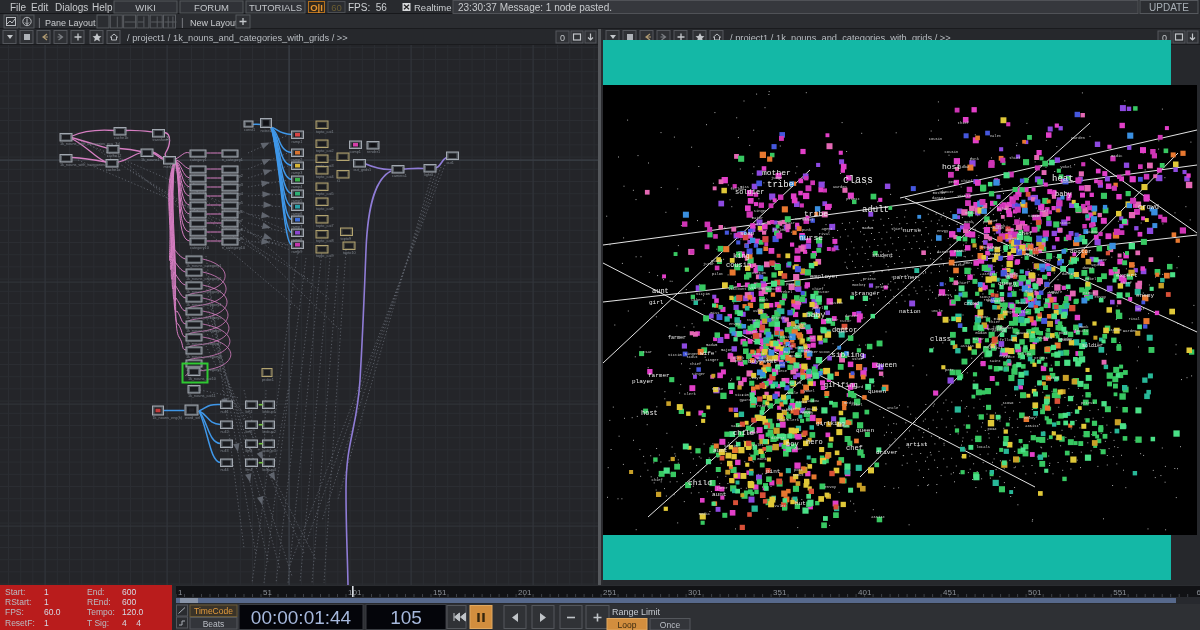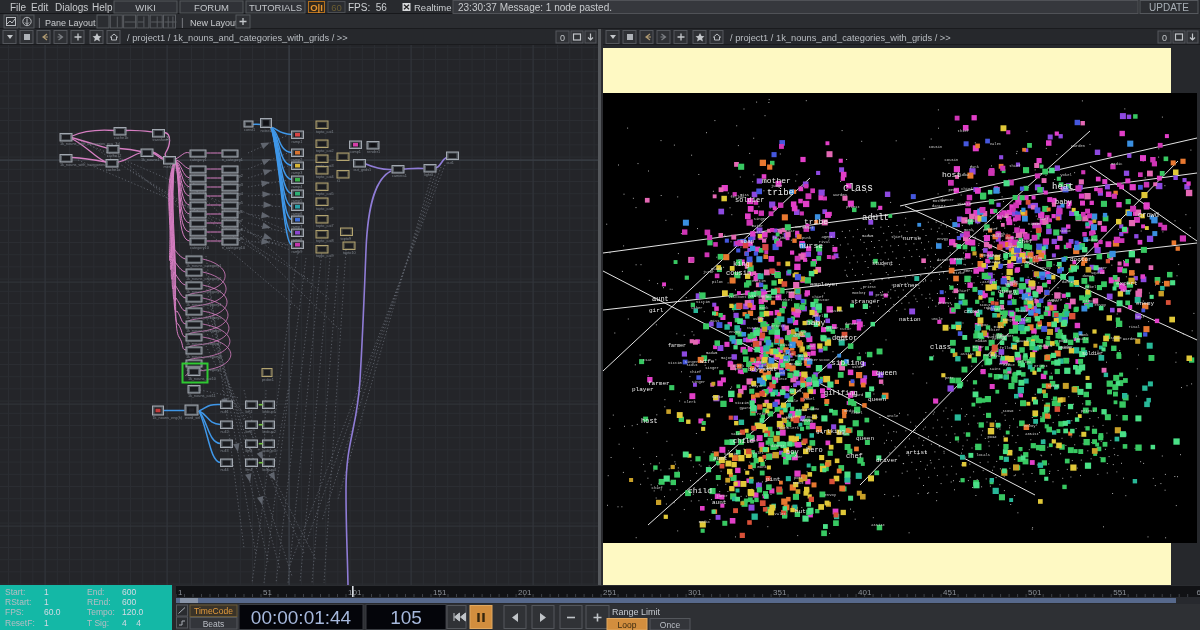--- a/index.html
+++ b/index.html
@@ -511,21 +511,21 @@
       <text x="245.5" y="470.7" font-size="3.8" fill="#7e848c" font-family="&quot;Liberation Sans&quot;, sans-serif">lim4</text>
       <rect x="262.5" y="459" width="12" height="7.5" fill="#555a61" stroke="#a2a8b0" stroke-width="1"></rect>
       <rect x="264.5" y="460.5" width="8" height="4.5" fill="#1b1c20"></rect>
       <text x="262.5" y="470.7" font-size="3.8" fill="#7e848c" font-family="&quot;Liberation Sans&quot;, sans-serif">lookup4</text>
       <path d="M258.7 462.7 h4" stroke="#72c23e" stroke-width="1.6"></path>
       <rect x="262" y="368.5" width="10" height="8" fill="#44423a" stroke="#b3a470" stroke-width="1"></rect>
       <rect x="264" y="370.0" width="6" height="5" fill="#1b1c20"></rect>
       <text x="262" y="380.7" font-size="3.8" fill="#7e848c" font-family="&quot;Liberation Sans&quot;, sans-serif">probe1</text>
     </svg>
   </div>
-<div class="abs" style="left:603px;top:48px;width:568px;height:540px;background:#fef9c3">
+<div class="abs" style="left:603px;top:40px;width:568px;height:540px;background:#14b8a6">
     <svg width="597" height="540" viewBox="603 45 597 540" style="position:absolute;left:0;top:0">
       <rect x="603" y="90" width="594" height="450" fill="#000000"></rect>
       <path stroke="#c8c8c8" stroke-width="1" opacity="0.85" d="M737.2 419.0h1 M1003.9 487.6h1 M657.1 280.6h1 M623.5 191.2h1 M988.1 334.8h1 M735.6 354.3h1 M1081.9 97.9h1 M1016.5 244.7h1 M660.5 137.6h1 M961.0 450.1h1 M1035.1 330.9h1 M1178.2 261.6h1 M930.6 459.9h1 M969.7 474.2h1 M945.5 405.0h1 M632.9 195.3h1 M665.4 217.3h1 M979.8 255.5h1 M823.7 187.2h1 M763.0 507.1h1 M964.2 170.3h1 M1034.7 166.9h1 M829.1 530.4h1 M933.5 396.2h1 M1101.6 436.4h1 M763.4 187.8h1 M1160.4 480.6h1 M791.0 383.4h1 M838.6 497.4h1 M875.8 211.5h1 M751.0 342.0h1 M760.5 352.2h1 M1133.9 270.7h1 M735.0 533.9h1 M974.9 443.5h1 M1191.7 327.8h1 M1177.0 473.7h1 M612.8 412.1h1 M1006.8 331.3h1 M762.9 377.0h1 M671.6 286.3h1 M872.8 514.7h1 M760.9 315.3h1 M711.0 496.6h1 M1117.9 226.3h1 M981.7 362.9h1 M695.9 430.5h1 M923.2 437.6h1 M617.5 503.8h1 M1095.0 230.3h1 M640.1 481.3h1 M646.7 429.7h1 M1056.3 151.5h1 M885.5 336.9h1 M761.9 478.9h1 M854.8 188.2h1 M923.1 416.2h1 M724.3 232.2h1 M1191.1 380.9h1 M863.6 322.7h1 M677.2 193.9h1 M804.8 353.9h1 M741.3 191.9h1 M647.7 372.7h1 M740.6 493.4h1 M999.4 189.3h1 M683.8 506.6h1 M883.9 440.2h1 M1080.8 178.8h1 M663.0 284.7h1 M855.1 300.5h1 M1034.7 391.3h1 M805.5 474.1h1 M752.2 178.7h1 M869.8 280.6h1 M769.8 204.9h1 M1148.9 290.0h1 M1112.5 337.1h1 M635.7 534.7h1 M1175.8 502.6h1 M703.8 308.7h1 M731.7 271.5h1 M640.5 261.7h1 M1185.4 211.7h1 M1067.0 295.2h1 M854.7 516.2h1 M932.8 411.1h1 M697.0 225.6h1 M1175.6 349.8h1 M924.8 424.1h1 M639.6 352.0h1 M901.7 470.2h1 M715.3 356.8h1 M1003.0 198.5h1 M676.5 486.7h1 M750.8 356.6h1 M970.2 279.5h1 M949.2 325.0h1 M1155.6 184.9h1 M1027.1 200.0h1 M838.7 390.5h1 M782.4 234.1h1 M731.3 211.7h1 M1154.8 482.6h1 M1123.0 257.6h1 M698.8 461.8h1 M1019.7 364.1h1 M1186.5 382.7h1 M610.6 454.5h1 M782.0 386.9h1 M1158.1 154.1h1 M673.9 142.1h1 M766.1 361.1h1 M1028.0 184.6h1 M978.9 211.2h1 M893.3 493.3h1 M768.7 96.6h1 M980.6 210.3h1 M1041.8 337.7h1 M1125.3 492.7h1 M926.8 462.2h1 M948.5 160.2h1 M680.9 230.6h1 M1134.6 445.3h1 M1112.1 490.5h1 M729.5 204.8h1 M666.4 438.3h1 M1125.9 273.8h1 M970.9 163.0h1 M1152.8 475.4h1 M1180.0 451.7h1 M1124.3 105.9h1 M801.3 504.6h1 M1114.1 451.7h1 M762.9 441.4h1 M669.6 478.8h1 M1110.9 192.9h1 M1086.2 297.5h1 M785.5 445.0h1 M799.0 475.3h1 M1174.5 217.8h1 M983.2 270.9h1 M1182.9 330.9h1 M1158.3 145.8h1 M669.7 286.2h1 M1034.4 233.0h1 M962.5 320.0h1 M832.5 348.7h1 M755.8 406.9h1 M607.0 502.3h1 M1029.0 421.5h1 M1000.3 255.3h1 M647.1 387.3h1 M800.2 233.1h1 M1104.6 411.7h1 M782.6 231.1h1 M846.1 272.1h1 M779.8 151.0h1 M853.2 508.8h1 M1136.8 365.8h1 M783.0 336.1h1 M606.2 221.2h1 M858.8 350.2h1 M991.0 299.6h1 M866.0 189.0h1 M884.2 491.5h1 M1074.1 169.7h1 M655.9 321.8h1 M978.2 242.5h1 M1087.2 425.5h1 M1001.6 193.8h1 M885.4 468.9h1 M648.8 277.4h1 M976.3 180.6h1 M1015.5 312.5h1 M749.5 383.7h1 M609.3 425.4h1 M709.4 516.5h1 M635.5 204.6h1 M1104.8 295.8h1 M1077.2 388.7h1 M1186.9 357.0h1 M1164.6 487.2h1 M966.2 411.5h1 M902.8 460.5h1 M928.1 489.8h1 M1043.3 303.9h1 M758.4 203.8h1 M980.9 432.0h1 M912.5 370.8h1 M765.8 235.7h1 M923.6 155.9h1 M742.0 400.3h1 M925.1 277.9h1 M727.6 279.9h1 M1138.0 352.0h1 M1015.0 472.0h1 M1056.2 262.4h1 M609.5 249.8h1 M1049.0 470.5h1 M1166.6 279.4h1 M1045.5 335.3h1 M960.7 192.0h1 M735.0 286.8h1 M623.1 242.9h1 M1005.3 272.9h1 M703.0 300.7h1 M681.0 368.8h1 M621.9 268.4h1 M937.9 106.9h1 M685.8 298.1h1 M635.6 261.8h1 M730.5 238.8h1 M1053.6 261.8h1 M1048.2 461.0h1 M988.3 438.7h1 M989.2 426.9h1 M1164.4 182.7h1 M618.0 162.0h1 M680.2 389.6h1 M937.6 190.9h1 M1017.3 432.4h1 M704.7 362.2h1 M1045.8 145.4h1 M789.4 393.0h1 M1169.4 269.5h1 M1026.4 128.4h1 M974.8 139.8h1 M1106.0 359.2h1 M677.2 527.9h1 M810.2 283.5h1 M823.9 317.6h1 M806.6 468.8h1 M1089.5 141.4h1 M979.7 459.6h1 M1021.9 286.6h1 M1081.2 331.8h1 M890.3 286.7h1 M1035.8 213.1h1 M1106.8 460.5h1 M657.0 482.9h1 M749.4 299.5h1 M964.9 261.8h1 M622.9 469.4h1 M712.9 188.3h1 M1075.1 244.7h1 M1123.6 403.5h1 M768.4 99.5h1 M656.3 411.8h1 M893.3 428.6h1 M1012.1 379.2h1 M894.6 443.9h1 M660.7 192.5h1 M1012.8 229.7h1 M948.0 303.2h1 M918.2 282.2h1 M1044.6 240.5h1 M1019.3 214.2h1 M676.3 330.8h1 M1054.2 176.5h1 M733.2 308.0h1 M1032.1 524.7h1 M739.8 174.0h1 M614.3 330.0h1 M767.3 523.7h1 M1016.1 150.6h1 M1116.7 311.0h1 M1119.2 347.6h1 M882.0 288.8h1 M714.4 117.6h1 M886.9 456.7h1 M841.6 127.6h1 M637.5 160.6h1 M936.9 228.7h1 M1190.4 147.1h1 M962.5 442.9h1 M738.7 324.9h1 M870.9 289.8h1 M971.2 363.2h1 M730.1 385.6h1 M698.3 171.5h1 M955.2 223.2h1 M742.1 406.1h1 M1019.4 294.8h1 M1010.2 501.5h1 M973.5 385.9h1 M1155.0 282.1h1 M926.2 380.0h1 M1140.1 458.7h1 M648.0 168.0h1 M786.9 424.5h1 M940.7 222.0h1 M679.1 398.0h1 M1017.4 509.8h1 M860.0 236.8h1 M753.2 135.2h1 M1097.5 348.1h1 M1165.1 534.8h1 M764.5 112.7h1 M882.7 381.7h1 M1144.7 174.9h1 M950.2 374.3h1 M802.0 389.9h1 M1110.3 240.1h1 M1013.9 221.8h1 M1161.8 453.0h1 M929.5 295.1h1 M790.9 237.2h1 M1176.5 272.8h1 M908.6 529.8h1 M925.0 276.8h1 M716.3 254.2h1 M1050.8 370.2h1 M1052.9 184.6h1 M1016.6 148.4h1 M964.0 200.3h1 M699.1 337.4h1 M930.7 136.0h1 M1142.8 298.0h1 M675.1 461.1h1 M899.0 410.3h1 M905.2 215.3h1 M930.1 263.8h1 M1148.1 318.6h1 M1123.0 475.2h1 M768.4 442.6h1 M850.0 506.1h1 M1088.5 219.4h1 M781.6 353.3h1 M1193.4 310.4h1 M693.4 332.0h1 M808.9 337.8h1 M925.5 295.4h1 M795.2 178.0h1 M1016.1 346.6h1 M743.3 436.2h1 M631.7 422.7h1 M1020.7 452.0h1 M833.0 387.0h1 M627.8 316.0h1 M953.0 477.7h1 M1120.0 288.7h1 M915.3 296.0h1 M1030.8 275.4h1 M991.0 162.9h1 M1013.3 380.9h1 M1106.8 470.0h1 M1111.3 262.2h1 M792.2 411.2h1 M1052.5 478.8h1 M627.1 125.1h1 M1147.5 533.9h1 M861.2 138.3h1 M1119.1 290.2h1 M1014.1 492.5h1 M633.0 445.3h1 M778.5 259.9h1 M691.6 328.7h1 M938.8 443.7h1 M706.0 129.7h1 M970.4 201.0h1 M1142.7 158.0h1 M877.2 206.8h1 M756.1 99.1h1 M1135.9 393.1h1 M698.9 289.4h1 M809.2 353.5h1 M981.7 281.7h1 M753.1 466.9h1 M723.1 264.3h1 M890.1 199.4h1 M942.3 347.9h1 M1189.7 224.9h1 M1181.0 384.6h1 M767.4 344.0h1 M1009.3 422.7h1 M634.8 361.8h1 M898.1 492.8h1 M774.3 446.5h1 M963.0 250.0h1 M980.3 368.2h1 M1004.5 412.2h1 M993.6 463.9h1 M975.4 492.5h1 M986.0 230.9h1 M865.2 350.0h1 M1045.5 172.3h1 M683.7 332.3h1 M1177.2 328.6h1 M1143.1 460.4h1 M757.1 457.9h1 M889.3 449.9h1 M1045.0 244.0h1 M1174.3 473.5h1 M1031.8 526.2h1 M1079.1 255.9h1 M873.4 391.0h1 M1001.3 352.2h1 M743.5 106.0h1 M936.1 497.7h1 M736.2 122.8h1 M1140.7 228.0h1 M846.1 156.5h1 M1162.4 228.9h1 M895.7 137.8h1 M685.8 294.6h1 M1000.2 422.0h1 M1162.2 279.4h1 M1042.5 163.0h1 M823.9 290.1h1 M1164.9 471.4h1 M664.4 396.7h1 M840.1 178.5h1 M677.8 468.1h1 M873.4 386.6h1 M983.3 357.7h1 M618.6 441.2h1 M749.2 150.4h1 M938.0 125.2h1 M727.8 190.0h1 M1117.4 239.6h1 M692.8 491.2h1 M607.7 472.7h1 M691.1 152.2h1 M753.4 171.8h1 M1070.5 199.7h1 M796.4 171.7h1 M636.8 421.4h1 M915.3 423.1h1 M886.0 437.3h1 M1161.9 114.1h1 M1115.8 324.4h1 M887.6 271.7h1 M1009.4 310.7h1 M978.2 336.3h1 M797.2 532.6h1 M872.8 361.4h1 M664.3 403.8h1 M1107.4 381.4h1 M1058.2 412.2h1 M732.4 293.7h1 M740.4 244.1h1 M872.7 278.0h1 M661.9 282.8h1 M997.1 259.7h1 M1040.4 452.2h1 M933.1 353.0h1 M936.2 240.0h1 M677.9 250.6h1 M997.2 425.1h1 M1116.4 412.3h1 M1175.4 359.2h1 M812.8 349.3h1 M731.1 384.0h1 M737.9 142.6h1 M822.1 430.5h1 M943.6 450.2h1 M1103.0 523.8h1 M966.8 377.8h1 M621.4 503.8h1 M763.3 174.4h1 M1019.2 231.0h1 M805.8 97.7h1 M939.0 271.3h1 M689.4 373.6h1 M624.0 423.3h1 M732.5 279.7h1 M806.4 257.8h1 M1030.3 436.8h1 M825.5 229.6h1 M833.9 229.3h1 M841.8 228.4h1 M849.1 227.8h1 M857.1 226.6h1 M865.0 226.1h1 M872.7 225.3h1 M880.4 224.2h1 M888.1 223.5h1 M896.5 222.5h1 M904.2 222.0h1 M927.8 219.2h1 M935.7 219.1h1 M943.1 218.2h1 M950.3 216.8h1 M959.0 216.5h1 M982.4 213.8h1 M989.8 213.1h1 M997.4 212.3h1 M1005.4 211.3h1 M1013.7 210.7h1 M1021.4 210.3h1 M828.6 236.0h1 M837.1 235.5h1 M844.9 234.6h1 M852.7 233.8h1 M868.2 232.3h1 M883.2 230.3h1 M891.2 229.6h1 M899.2 228.8h1 M906.5 228.5h1 M915.2 227.7h1 M922.6 226.6h1 M930.8 226.1h1 M938.6 225.1h1 M946.0 223.9h1 M953.3 223.7h1 M961.9 222.6h1 M969.1 221.8h1 M977.2 220.7h1 M984.7 220.1h1 M992.9 219.6h1 M1000.1 218.3h1 M1008.1 218.0h1 M1016.7 217.3h1 M1024.1 215.9h1 M832.6 242.6h1 M839.9 242.0h1 M847.5 241.0h1 M863.6 239.4h1 M871.0 238.5h1 M878.6 237.5h1 M886.3 237.2h1 M894.1 235.7h1 M902.6 234.9h1 M910.4 234.7h1 M917.6 233.8h1 M925.5 232.5h1 M941.6 230.9h1 M948.9 230.5h1 M956.7 229.4h1 M964.5 228.8h1 M972.8 228.0h1 M988.5 226.8h1 M995.5 225.5h1 M1004.2 225.1h1 M1018.9 223.3h1 M834.5 248.9h1 M850.9 246.8h1 M866.1 245.8h1 M873.9 244.5h1 M881.3 243.8h1 M890.2 242.9h1 M897.9 242.5h1 M905.5 241.1h1 M913.4 240.8h1 M921.0 239.8h1 M928.1 238.8h1 M944.5 237.4h1 M951.7 236.4h1 M959.7 236.0h1 M967.1 235.3h1 M974.8 234.2h1 M982.8 233.3h1 M990.7 232.5h1 M998.3 232.2h1 M1006.6 231.0h1 M1022.1 229.4h1 M1030.6 228.4h1 M838.3 254.7h1 M846.0 254.2h1 M853.4 252.8h1 M861.8 252.1h1 M869.2 251.8h1 M877.4 250.5h1 M884.7 249.8h1 M892.2 248.8h1 M908.8 247.6h1 M916.3 246.6h1 M924.1 246.3h1 M931.1 245.1h1 M947.7 243.5h1 M962.8 242.3h1 M971.0 241.4h1 M978.5 240.7h1 M986.0 239.3h1 M993.8 238.9h1 M1002.0 237.9h1 M1010.0 237.1h1 M1025.8 236.0h1 M1033.2 234.7h1 M849.3 259.9h1 M856.9 259.0h1 M864.7 258.5h1 M872.3 257.9h1 M880.5 256.9h1 M887.9 256.2h1 M895.8 255.2h1 M903.7 254.6h1 M911.3 253.6h1 M918.9 253.4h1 M927.3 252.2h1 M935.0 251.4h1 M949.7 249.9h1 M965.6 247.9h1 M974.1 247.7h1 M981.9 246.7h1 M989.2 245.5h1 M996.6 245.2h1 M1004.9 244.1h1 M1020.5 242.3h1 M1028.8 242.0h1 M1036.3 241.3h1 M844.6 267.3h1 M852.0 266.3h1 M867.6 264.5h1 M883.5 262.8h1 M890.4 262.1h1 M898.9 261.5h1 M930.0 258.4h1 M937.4 257.6h1 M945.0 257.2h1 M953.4 256.2h1 M961.4 255.3h1 M976.1 253.7h1 M984.6 253.0h1 M992.4 252.0h1 M999.7 251.6h1 M1008.2 250.5h1 M1015.1 249.2h1 M1023.4 248.6h1 M1031.0 248.2h1 M1039.4 247.6h1 M846.8 273.4h1 M854.8 272.4h1 M862.1 271.6h1 M870.5 270.8h1 M885.8 269.5h1 M894.1 268.6h1 M901.6 267.6h1 M909.9 267.0h1 M924.8 265.0h1 M933.3 264.7h1 M940.6 264.1h1 M948.9 263.2h1 M956.0 262.1h1 M963.6 261.4h1 M971.8 260.8h1 M980.2 259.9h1 M988.0 258.9h1 M995.0 258.6h1 M1002.6 257.4h1 M1010.3 256.3h1 M1018.6 255.8h1 M1026.4 254.9h1 M1033.8 254.6h1 M1041.8 253.3h1 M858.1 278.6h1 M873.6 277.6h1 M881.6 276.6h1 M888.4 275.6h1 M904.9 274.1h1 M912.5 272.9h1 M920.3 272.7h1 M928.2 271.2h1 M943.0 269.9h1 M951.6 269.1h1 M959.7 268.7h1 M966.5 267.3h1 M974.6 266.9h1 M982.4 265.7h1 M998.0 264.6h1 M1006.2 263.8h1 M1013.4 262.6h1 M1021.3 262.4h1 M1029.1 261.0h1 M1037.0 260.3h1 M852.7 285.5h1 M860.7 285.4h1 M891.7 282.0h1 M899.7 280.8h1 M907.2 280.2h1 M922.8 278.7h1 M930.7 277.9h1 M939.0 276.6h1 M946.9 275.9h1 M953.8 275.4h1 M970.5 274.1h1 M977.4 273.4h1 M985.8 272.5h1 M993.5 271.4h1 M1001.7 270.9h1 M1009.5 269.5h1 M1032.4 267.7h1 M863.9 290.9h1 M880.0 289.6h1 M887.7 289.1h1 M894.6 287.7h1 M902.8 287.0h1 M910.9 286.6h1 M918.7 285.3h1 M949.1 282.5h1 M957.0 281.5h1 M964.9 280.6h1 M973.5 279.8h1 M980.2 279.3h1 M988.1 278.1h1 M996.3 277.6h1 M1011.8 275.7h1 M1027.7 274.2h1 M1035.0 273.8h1 M1043.1 272.8h1 M1051.0 272.1h1 M858.7 298.4h1 M874.5 296.8h1 M882.5 295.4h1 M890.2 295.1h1 M897.8 294.2h1 M905.4 293.5h1 M913.6 292.8h1 M921.4 291.8h1 M929.2 291.2h1 M936.9 290.5h1 M944.9 289.0h1 M952.1 289.0h1 M968.7 286.6h1 M976.3 286.4h1 M991.5 285.0h1 M999.8 284.1h1 M1007.4 283.1h1 M1015.2 282.1h1 M1022.8 281.4h1 M1030.3 280.2h1 M1038.2 279.9h1 M1046.2 279.3h1 M1053.8 278.0h1 M869.3 303.8h1 M877.9 303.1h1 M885.0 301.7h1 M893.3 301.4h1 M901.3 300.3h1 M908.5 299.9h1 M916.6 298.6h1 M932.0 297.3h1 M939.8 296.2h1 M948.0 295.4h1 M955.1 295.2h1 M978.9 292.4h1 M1002.7 289.9h1 M1009.8 289.1h1 M1018.0 288.7h1 M1026.0 287.8h1 M1042.0 286.0h1 M1048.9 285.0h1 M1057.5 284.7h1 M865.3 310.4h1 M873.0 309.9h1 M888.7 308.4h1 M896.2 307.7h1 M904.5 306.2h1 M928.0 304.2h1 M935.3 303.2h1 M951.1 301.7h1 M958.4 300.8h1 M966.4 299.9h1 M982.4 298.9h1 M989.7 297.9h1 M997.2 296.8h1 M1013.1 295.1h1 M1020.9 294.9h1 M1029.0 293.9h1 M1037.0 293.4h1 M1044.4 291.9h1 M1051.8 291.6h1 M1060.5 290.6h1 M879.4 414.5h1 M907.4 411.9h1 M925.3 409.5h1 M933.8 409.1h1 M943.2 408.0h1 M951.3 407.1h1 M961.0 405.8h1 M979.4 404.2h1 M1005.4 400.6h1 M1015.0 400.3h1 M1023.9 398.9h1 M1033.1 398.5h1 M1042.3 397.3h1 M1051.5 396.3h1 M1059.8 395.1h1 M1068.3 393.7h1 M1077.9 393.3h1 M1087.5 391.6h1 M883.2 422.3h1 M910.2 419.2h1 M937.1 417.0h1 M947.4 415.7h1 M964.7 413.2h1 M973.4 412.9h1 M983.4 411.4h1 M1001.5 409.8h1 M1010.5 408.2h1 M1019.3 407.4h1 M1046.2 404.1h1 M1055.5 403.6h1 M1064.4 402.5h1 M1073.0 401.2h1 M1082.2 400.8h1 M1090.3 399.8h1 M887.9 430.0h1 M895.9 429.0h1 M905.3 427.8h1 M914.5 427.3h1 M922.9 426.1h1 M932.7 425.0h1 M941.3 424.1h1 M951.2 423.6h1 M968.1 421.1h1 M977.3 420.2h1 M986.5 419.1h1 M995.0 418.0h1 M1004.8 417.3h1 M1013.0 416.0h1 M1031.8 414.5h1 M1040.4 413.5h1 M1067.3 410.6h1 M1076.3 409.7h1 M1094.9 407.2h1 M891.0 437.7h1 M908.9 435.9h1 M918.5 435.0h1 M928.0 433.8h1 M936.3 432.6h1 M945.8 432.1h1 M954.4 430.9h1 M963.6 430.0h1 M982.1 427.8h1 M990.4 427.2h1 M999.5 426.1h1 M1009.0 424.8h1 M1016.8 424.1h1 M1026.2 422.9h1 M1036.1 422.0h1 M1044.8 421.3h1 M1052.7 419.6h1 M1062.4 418.9h1 M1071.3 417.7h1 M1089.4 415.6h1 M1097.8 414.7h1 M904.8 444.0h1 M913.1 443.1h1 M922.2 442.3h1 M930.9 441.2h1 M949.7 439.5h1 M957.7 438.9h1 M966.7 437.1h1 M976.8 436.1h1 M984.8 435.5h1 M993.5 434.5h1 M1003.3 433.3h1 M1011.8 432.7h1 M1029.6 430.8h1 M1039.0 429.4h1 M1048.7 428.4h1 M1057.3 427.5h1 M1066.0 426.7h1 M1075.6 425.6h1 M1084.4 424.0h1 M1092.7 423.2h1 M1102.5 422.4h1 M898.5 452.9h1 M908.2 452.2h1 M917.7 451.1h1 M925.5 449.8h1 M934.4 448.9h1 M943.5 448.3h1 M962.0 446.2h1 M971.5 445.0h1 M979.3 444.3h1 M988.7 443.0h1 M997.9 442.2h1 M1015.5 439.6h1 M1043.5 436.5h1 M1052.1 436.5h1 M1061.5 435.3h1 M1070.7 433.9h1 M1079.4 432.9h1 M1106.4 430.1h1 M903.1 460.7h1 M911.3 459.3h1 M920.2 458.5h1 M929.9 457.4h1 M938.5 456.4h1 M965.2 454.1h1 M1011.3 448.3h1 M1020.3 447.9h1 M1028.8 446.7h1 M1037.7 445.6h1 M1047.3 444.2h1 M1055.5 444.0h1 M1065.4 442.4h1 M1074.2 441.8h1 M1082.7 440.8h1 M1091.2 439.6h1 M1100.7 438.3h1 M1110.3 437.4h1 M906.7 468.2h1 M915.9 466.7h1 M925.0 466.2h1 M934.1 465.1h1 M943.2 463.9h1 M951.1 463.3h1 M961.2 462.0h1 M969.3 461.1h1 M987.5 459.0h1 M996.2 458.4h1 M1004.9 457.2h1 M1014.2 456.4h1 M1023.9 455.5h1 M1041.1 452.8h1 M1050.9 451.8h1 M1060.1 450.8h1 M1087.3 447.8h1 M1094.9 447.4h1 M1104.9 446.3h1 M1113.5 445.4h1 M918.8 475.1h1 M928.2 474.3h1 M936.9 472.6h1 M946.5 471.9h1 M955.8 471.0h1 M973.1 468.8h1 M982.7 467.6h1 M992.0 467.3h1 M999.9 465.8h1 M1009.4 465.3h1 M1036.9 461.9h1 M1045.7 461.1h1 M1071.8 457.6h1 M1080.8 457.1h1 M1090.6 455.8h1 M1099.7 454.4h1 M1108.6 453.6h1 M1117.4 452.5h1 M923.0 482.5h1 M940.6 480.6h1 M950.7 479.0h1 M959.1 478.4h1 M967.9 477.6h1 M976.7 476.6h1 M985.7 475.9h1 M995.6 474.6h1 M1003.7 473.7h1 M1013.7 472.7h1 M1022.6 471.2h1 M1031.5 470.5h1 M1040.1 469.3h1 M1049.3 468.3h1 M1057.6 467.5h1 M1066.8 466.4h1 M1076.7 465.1h1 M1085.0 464.1h1 M1112.8 461.6h1 M1121.0 460.3h1 M917.7 490.6h1 M927.0 490.4h1 M936.4 489.5h1 M954.0 486.8h1 M972.1 484.5h1 M981.1 483.8h1 M989.9 483.1h1 M999.4 481.7h1 M1025.3 478.9h1 M1034.8 478.3h1 M1062.2 475.3h1 M1070.4 474.0h1 M1080.0 472.6h1 M1097.4 471.4h1 M1116.3 468.9h1 M639.4 454.6h1 M656.1 453.5h1 M671.6 452.0h1 M703.6 449.0h1 M712.4 448.8h1 M719.5 448.0h1 M728.1 447.8h1 M735.7 446.4h1 M743.5 446.1h1 M643.1 461.4h1 M650.2 460.8h1 M658.9 460.0h1 M674.4 458.8h1 M690.5 457.7h1 M697.8 457.0h1 M715.1 455.2h1 M738.2 453.5h1 M745.9 452.9h1 M754.0 452.2h1 M644.5 468.2h1 M653.3 467.8h1 M660.4 467.0h1 M668.7 465.8h1 M677.8 464.9h1 M692.9 463.9h1 M700.5 463.1h1 M708.7 463.0h1 M717.4 462.2h1 M749.3 459.1h1 M765.0 457.4h1 M647.4 475.2h1 M664.6 473.4h1 M696.1 470.4h1 M720.6 468.2h1 M744.3 466.7h1 M751.9 466.0h1 M650.7 481.8h1 M658.5 480.4h1 M682.1 478.6h1 M690.0 477.6h1 M697.6 477.6h1 M705.8 476.7h1 M729.6 474.5h1 M653.7 487.9h1 M660.7 486.9h1 M669.7 486.9h1 M693.7 484.7h1 M717.1 482.1h1 M725.3 481.3h1 M757.8 479.4h1 M765.2 478.6h1 M655.7 495.0h1 M664.0 493.6h1 M680.2 492.1h1 M711.2 489.4h1 M719.2 488.6h1 M727.4 488.5h1 M751.4 486.2h1 M759.6 485.9h1 M657.5 501.5h1 M665.9 501.0h1 M673.7 499.7h1 M690.8 498.0h1 M698.4 497.7h1 M706.9 496.7h1 M721.6 495.3h1 M730.5 495.1h1 M745.9 493.2h1 M754.3 493.1h1 M762.0 492.0h1 M770.5 491.5h1 M777.4 490.4h1 "></path>
       <path d="M603 250 L1197 170" stroke="#e3e3e3" stroke-width="1" fill="none"></path>
       <path d="M603 307 L1197 240" stroke="#e3e3e3" stroke-width="1" fill="none"></path>
       <path d="M603 368 L810 175" stroke="#e3e3e3" stroke-width="1" fill="none"></path>
       <path d="M900 203 L1197 135" stroke="#e3e3e3" stroke-width="1" fill="none"></path>
       <path d="M648 522 L1090 128" stroke="#e3e3e3" stroke-width="1" fill="none"></path>
       <path d="M860 482 L1178 158" stroke="#e3e3e3" stroke-width="1" fill="none"></path>
       <path d="M603 268 L1035 492" stroke="#e3e3e3" stroke-width="1" fill="none"></path>
@@ -2816,21 +2816,21 @@
         <text x="977.1" y="323.0">donor</text>
         <text x="1017.7" y="255.9">priest</text>
         <text x="716.5" y="494.3">juror</text>
         <text x="766.2" y="295.4">dancer</text>
         <text x="979.4" y="302.6">scout</text>
         <text x="1017.1" y="359.6">fellow</text>
         <text x="1120.6" y="288.7">chief</text>
       </g>
     </svg>
   </div>
-<div class="abs" style="left:0;top:585px;width:172px;height:45px;background:#14b8a6">
+<div class="abs" style="left:0;top:585px;width:172px;height:45px;background:#b91c1c">
     <svg width="176" height="45" style="position:absolute;left:0;top:0">
       <text x="5" y="10.0" font-size="8.5" fill="#b9bdc4" font-family="&quot;Liberation Sans&quot;, sans-serif">Start:</text>
       <text x="44" y="10.0" font-size="8.5" fill="#d4dae4" font-family="&quot;Liberation Sans&quot;, sans-serif">1</text>
       <text x="87" y="10.0" font-size="8.5" fill="#b9bdc4" font-family="&quot;Liberation Sans&quot;, sans-serif">End:</text>
       <text x="122" y="10.0" font-size="8.5" fill="#d4dae4" font-family="&quot;Liberation Sans&quot;, sans-serif">600</text>
       <text x="5" y="20.2" font-size="8.5" fill="#b9bdc4" font-family="&quot;Liberation Sans&quot;, sans-serif">RStart:</text>
       <text x="44" y="20.2" font-size="8.5" fill="#d4dae4" font-family="&quot;Liberation Sans&quot;, sans-serif">1</text>
       <text x="87" y="20.2" font-size="8.5" fill="#b9bdc4" font-family="&quot;Liberation Sans&quot;, sans-serif">REnd:</text>
       <text x="122" y="20.2" font-size="8.5" fill="#d4dae4" font-family="&quot;Liberation Sans&quot;, sans-serif">600</text>
       <text x="5" y="30.4" font-size="8.5" fill="#b9bdc4" font-family="&quot;Liberation Sans&quot;, sans-serif">FPS:</text>

